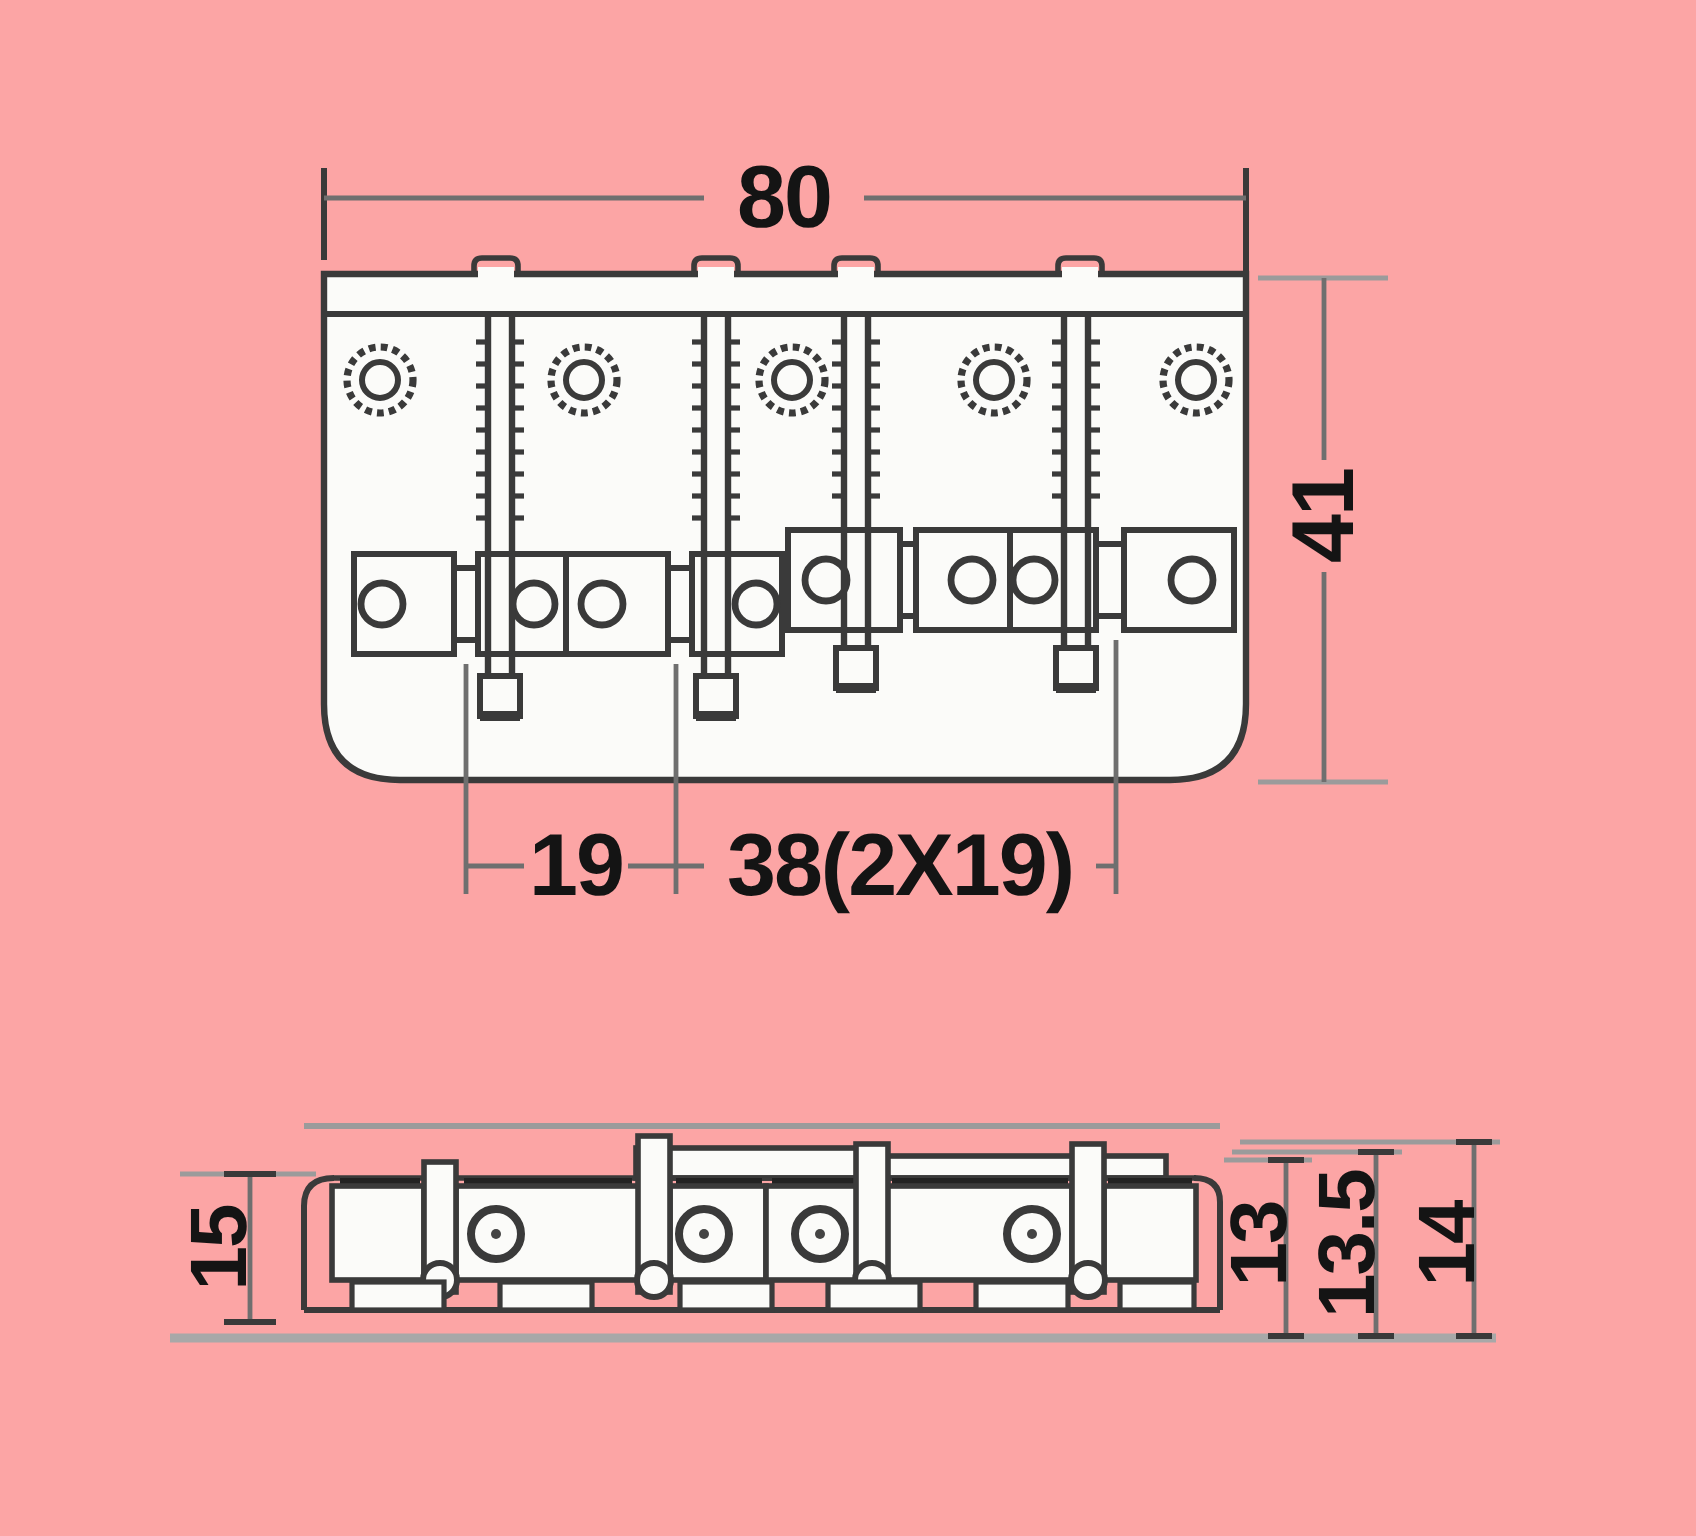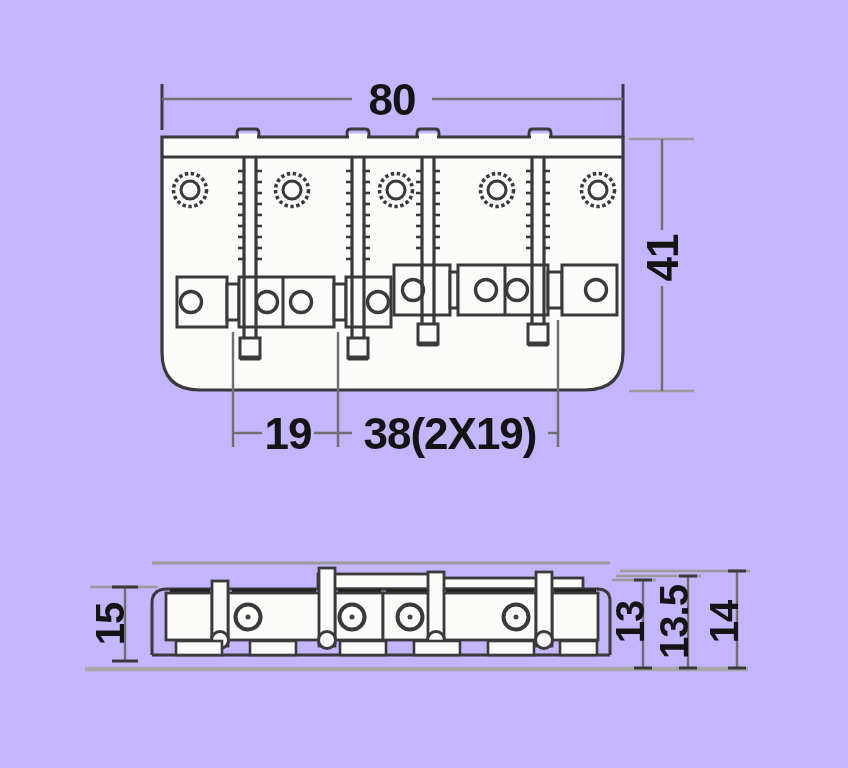--- a/index.html
+++ b/index.html
@@ -1,18 +1,18 @@
 <!DOCTYPE html>
 <html><head>
 <meta charset="utf-8">
 <style>
   html,body{margin:0;padding:0;background:#e8e8e8;}
   .canvas{
     width:848px;height:768px;
-    background:#c4b5fd;
+    background:#fca5a5;
     position:relative;
     font-family:"Liberation Sans", sans-serif;
     overflow:hidden;
   }
   svg{display:block;}
   .dim-text{
     font-family:"Liberation Sans", sans-serif;
     font-weight:bold;
     fill:#141414;
     letter-spacing:-1px;

